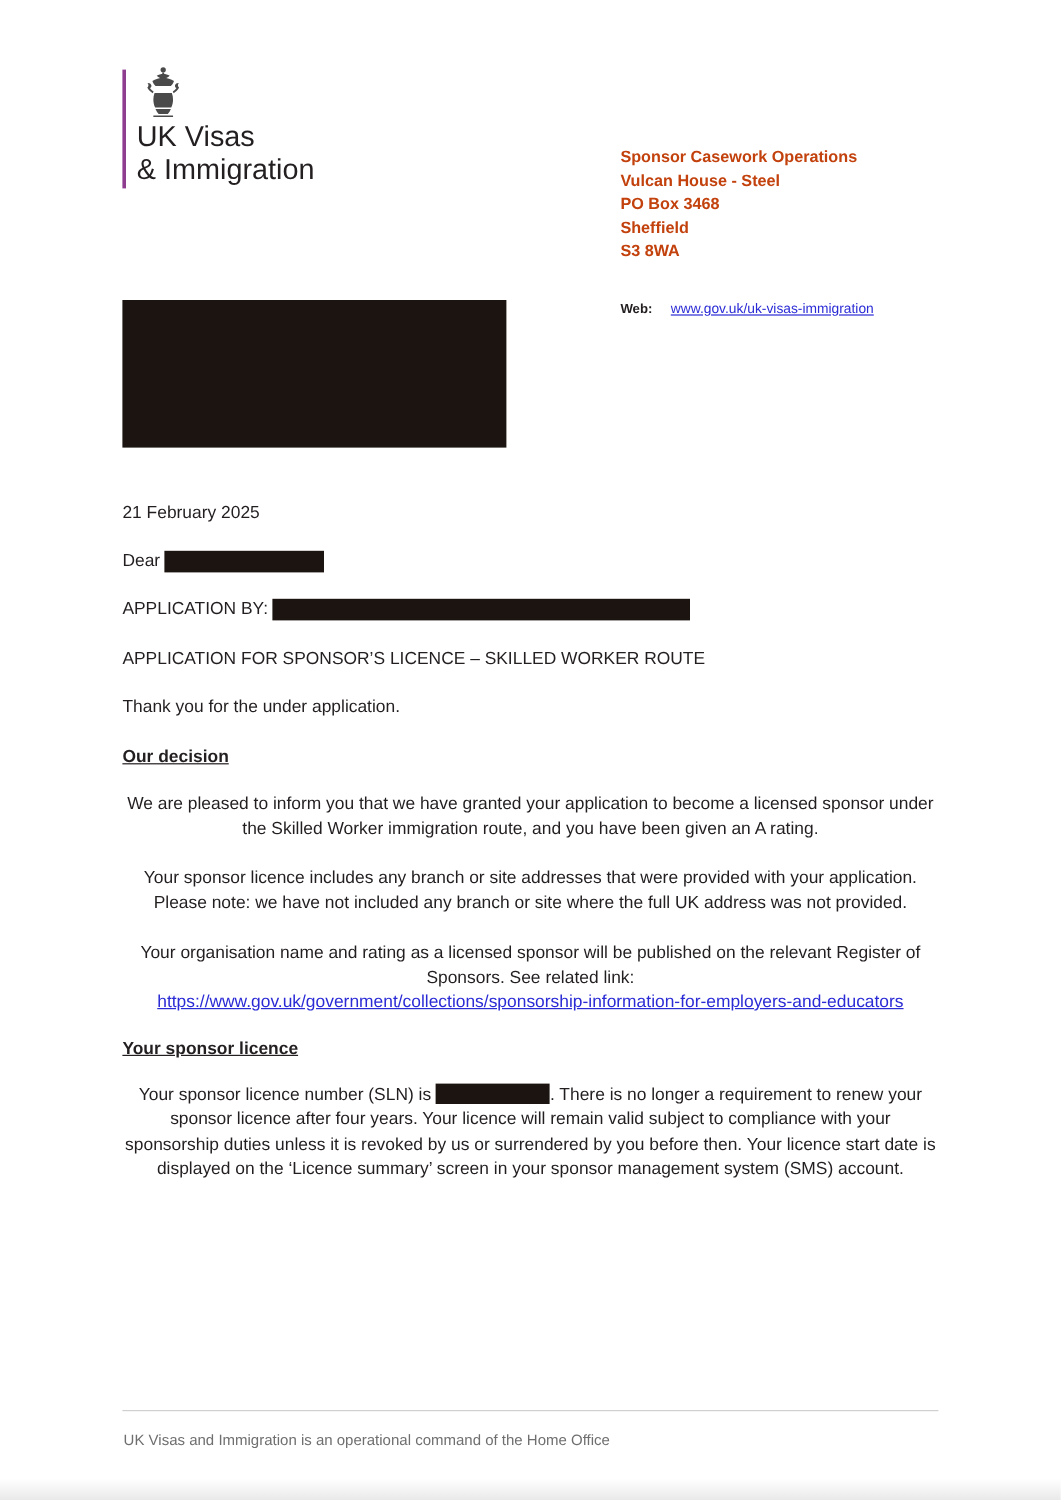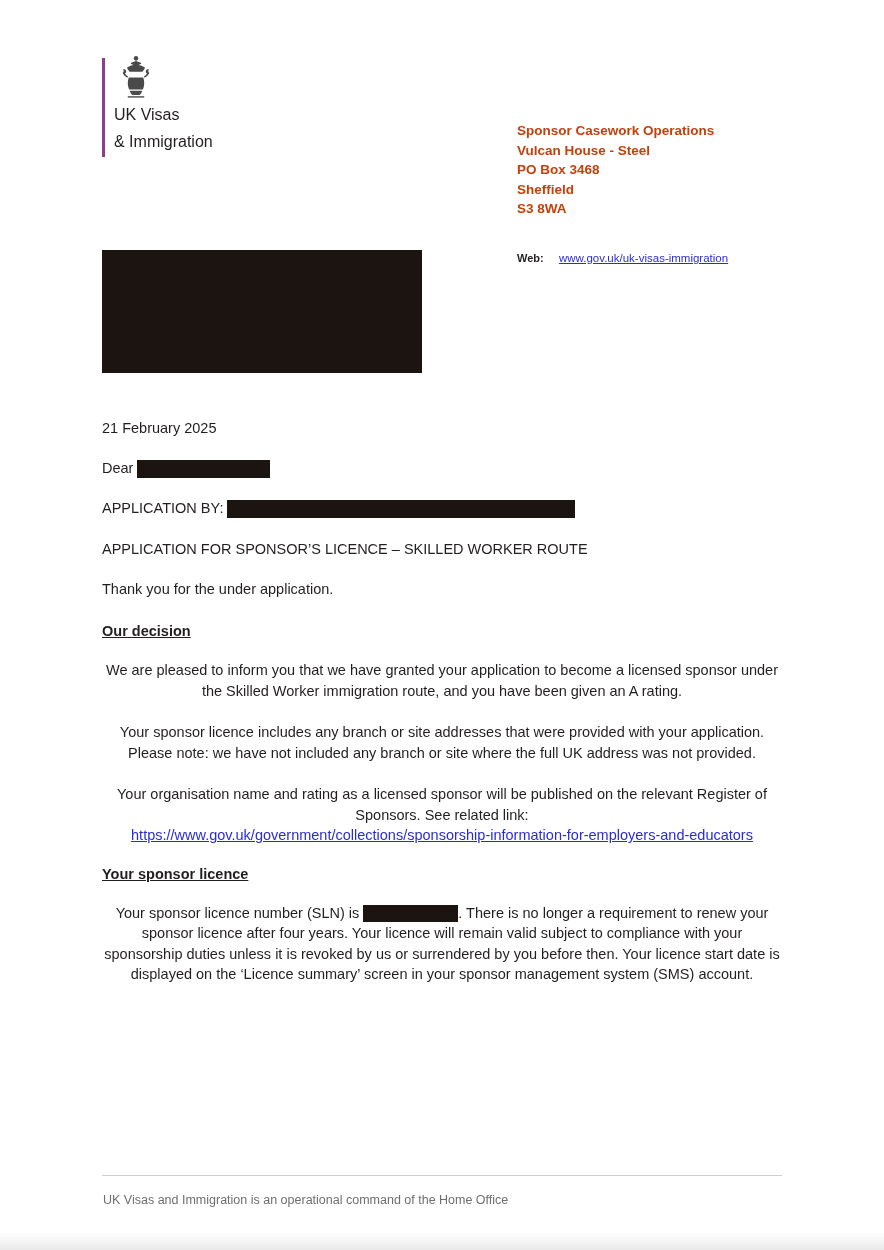--- a/index.html
+++ b/index.html
@@ -58,21 +58,21 @@
     position: absolute;
     left: 14px;
     top: 0px;
     width: 40px;
     height: 44px;
   }
   .logo-text {
     position: absolute;
     left: 12px;
     top: 46px;
-    font-size: 16px;
+    font-size: 24px;
     line-height: 27px;
     color: #231f20;
     font-family: "Liberation Sans", sans-serif;
     letter-spacing: 0px;
   }
   .addr-block {
     position: absolute;
     left: 415px;
     top: 66px;
     font-size: 13.5px;

